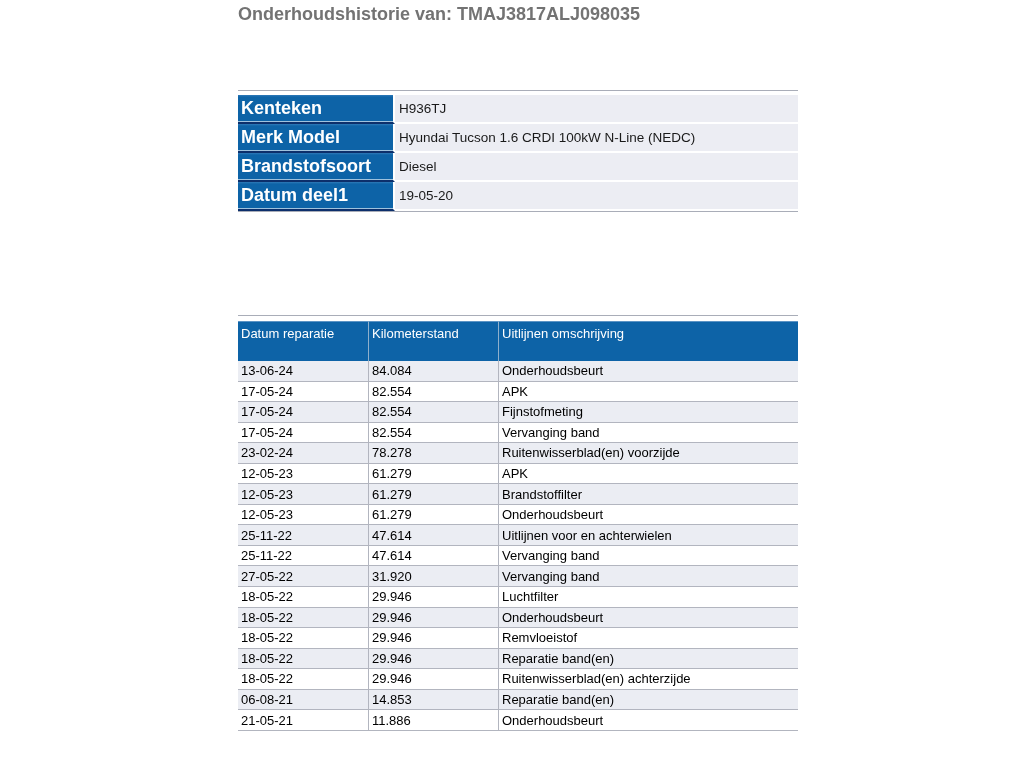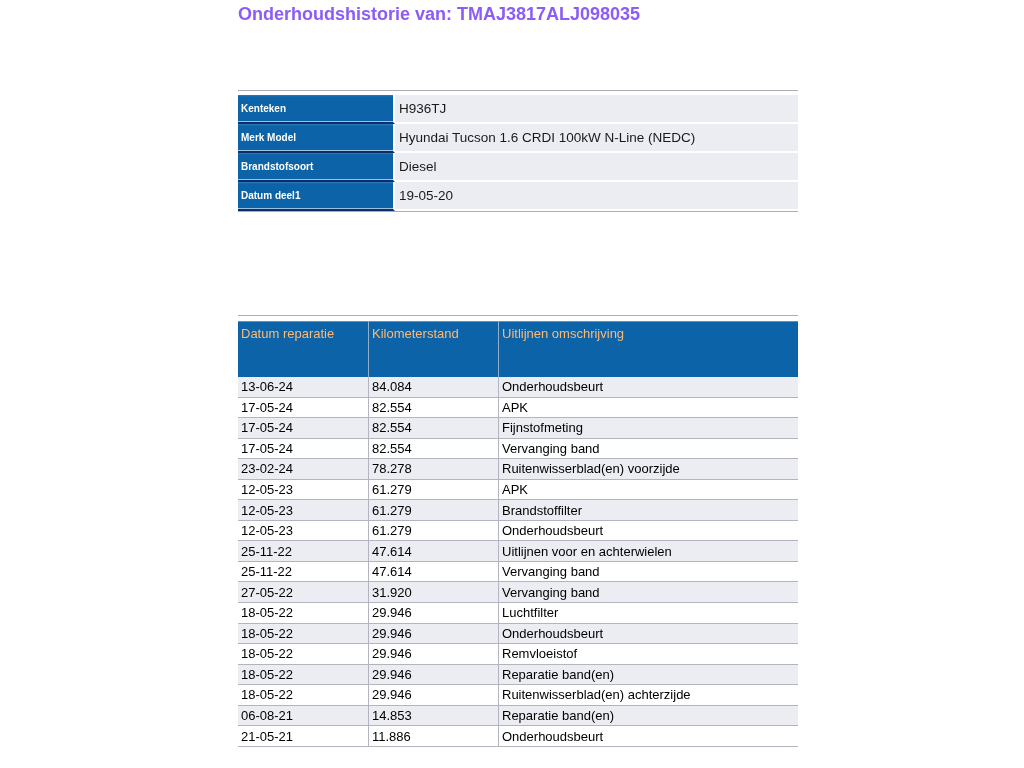--- a/index.html
+++ b/index.html
@@ -17,21 +17,21 @@
     overflow: hidden;
   }
   .title {
     position: absolute;
     left: 238px;
     top: 2px;
     margin: 0;
     font-size: 18px;
     line-height: 24px;
     font-weight: bold;
-    color: #8b5cf6;
+    color: #737373;
     white-space: nowrap;
   }
 
   
   .hairline {
     height: 1px;
     background: #a9adb8;
     width: 100%;
   }
 
@@ -49,21 +49,21 @@
     border-spacing: 0;
     table-layout: fixed;
   }
   .info-table th, .info-table td { box-sizing: border-box; }
   .info-table th.info-label {
     width: 157px;
     height: 29px;
     background: #0d63a7;
     background-image: linear-gradient(to bottom, #2f7ab8 0, #0d63a7 2px);
     color: #ffffff;
-    font-size: 10px;
+    font-size: 18px;
     font-weight: bold;
     text-align: left;
     vertical-align: middle;
     padding: 0 0 0 3px;
     border-right: 2px solid #ffffff;
     border-bottom: 2px solid #0c2f6b;
     box-shadow: inset 0 -1px 0 #9fc2dd;
     white-space: nowrap;
   }
   .info-table td.info-value {
@@ -90,24 +90,24 @@
     width: 560px;
     border-collapse: separate;
     border-spacing: 0;
     table-layout: fixed;
   }
   .history-table col.c1 { width: 130px; }
   .history-table col.c2 { width: 130px; }
   .history-table col.c3 { width: 300px; }
   .history-table th, .history-table td { box-sizing: border-box; }
   .history-table thead th {
-    height: 56px;
+    height: 40px;
     background: #0d63a7;
     border-top: 1px solid #5b93c4;
-    color: #fdba74;
+    color: #ffffff;
     font-size: 13px;
     font-weight: normal;
     text-align: left;
     vertical-align: top;
     padding: 4px 0 0 3px;
     white-space: nowrap;
   }
   .history-table thead th + th { border-left: 1px solid #8fb0cc; }
   .history-table tbody td {
     height: 20.55px;

